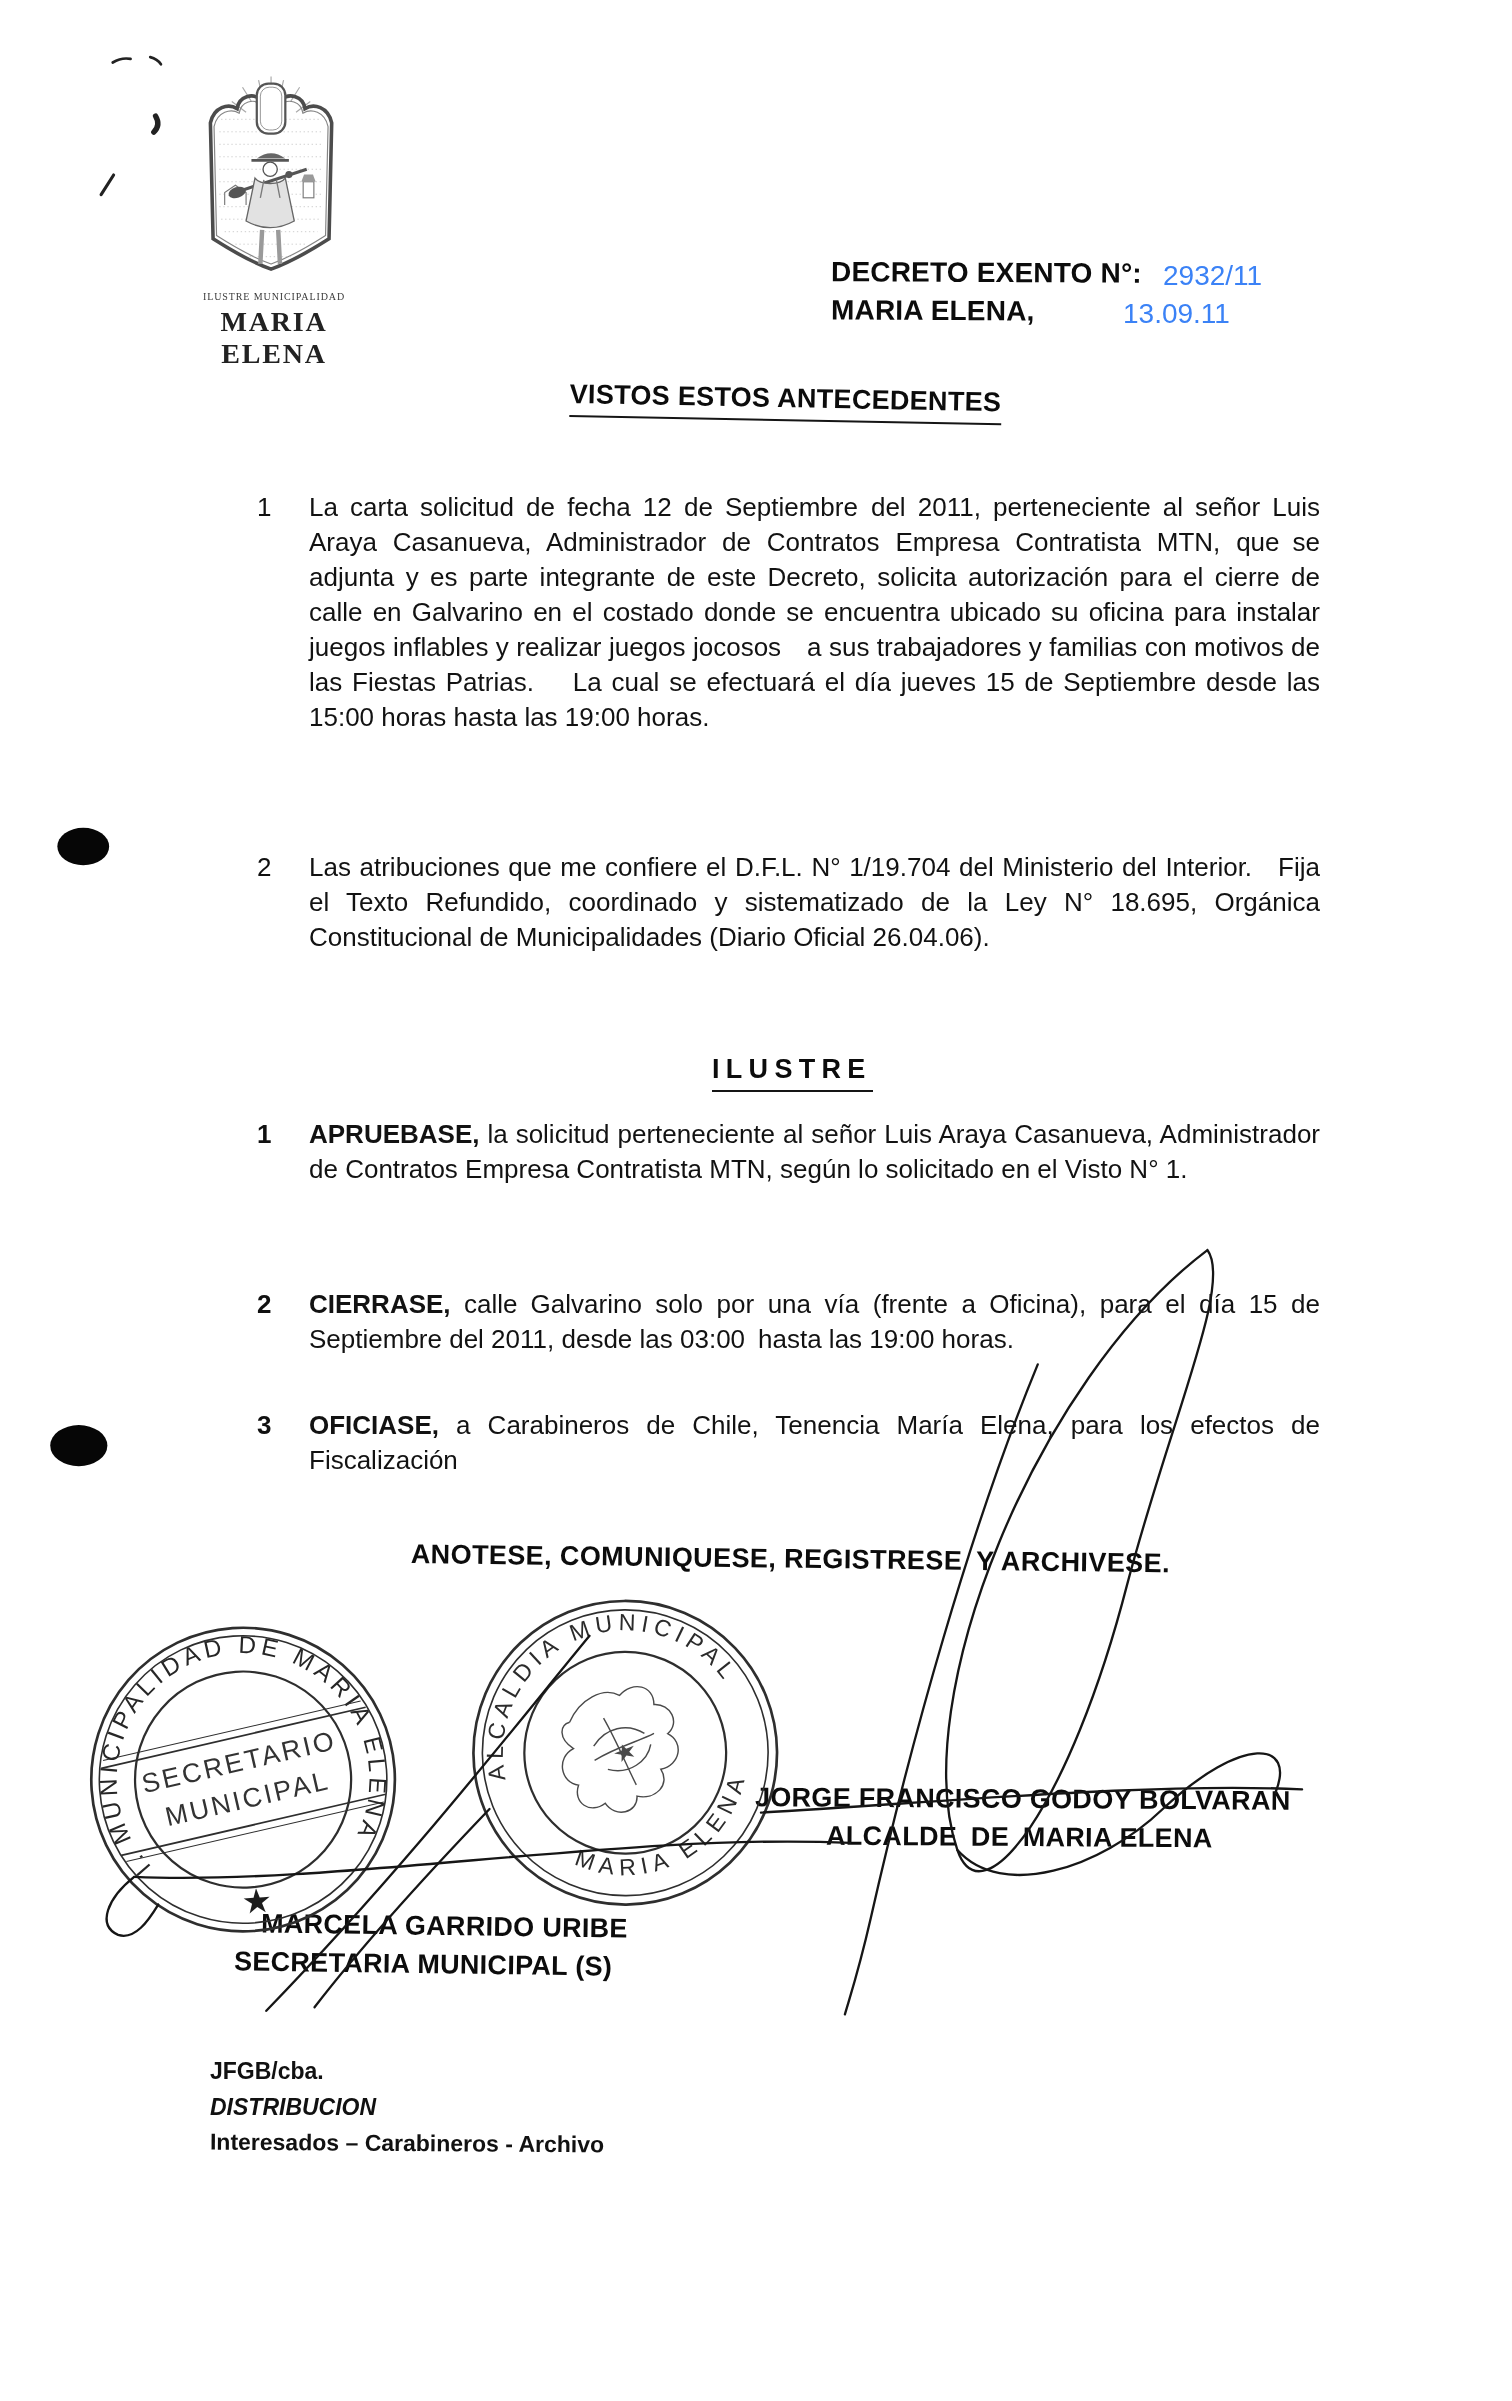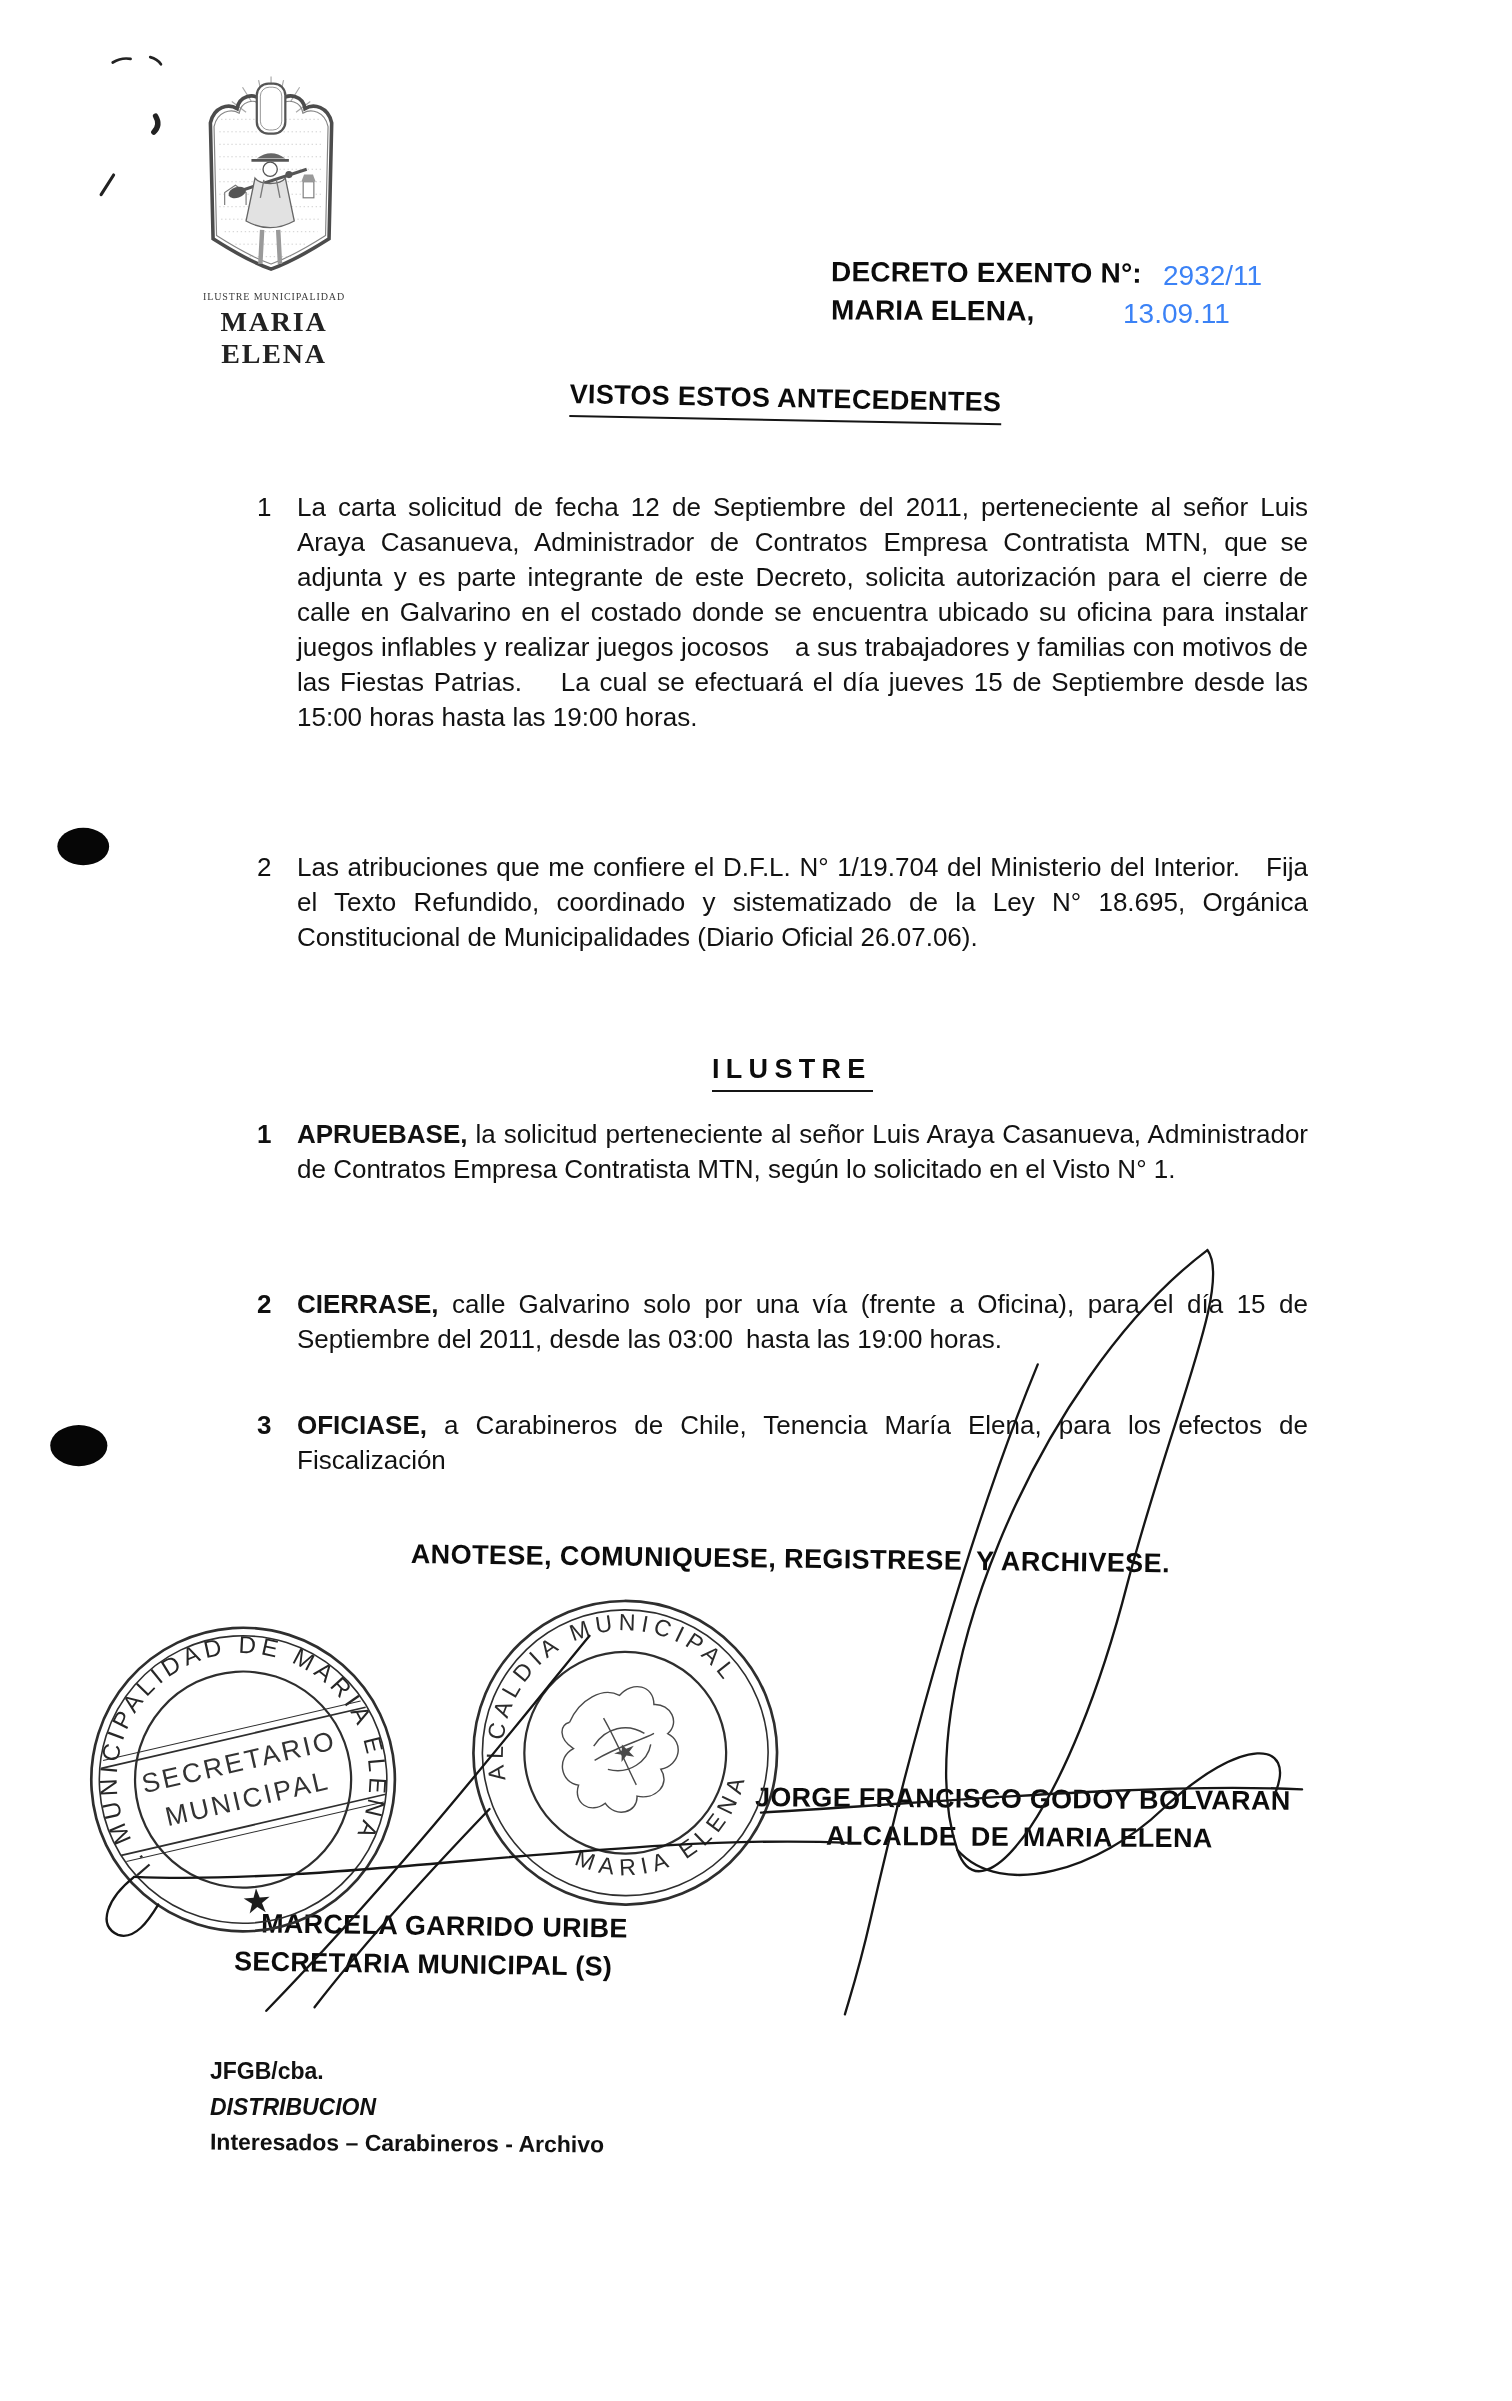--- a/index.html
+++ b/index.html
@@ -13,21 +13,21 @@
   .logo-line1{font-family:"Liberation Serif","DejaVu Serif",serif;font-size:10px;letter-spacing:0.9px;color:#3a3a3a;text-align:center;width:170px;}
   .logo-line2{font-family:"Liberation Serif","DejaVu Serif",serif;font-size:28px;font-weight:bold;letter-spacing:1.8px;color:#222;text-align:center;width:170px;}
   
   .hlabel{font-size:28px;font-weight:bold;letter-spacing:0.2px;color:#0c0c0c;}
   .hval{font-size:28px;color:#3b82f6;}
   
   .sec-title{font-size:27px;font-weight:bold;color:#0c0c0c;border-bottom:2.7px solid #151515;padding-bottom:4.5px;}
   
   .item{width:1054px;}
   .num{position:absolute;left:0;top:0;font-size:26px;line-height:35px;}
-  .ptext{margin-left:40px;width:1011px;font-size:26px;line-height:35px;text-align:justify;color:#121212;}
+  .ptext{margin-left:52px;width:1011px;font-size:26px;line-height:35px;text-align:justify;color:#121212;}
   .closing{font-size:27px;font-weight:bold;letter-spacing:0.4px;color:#0c0c0c;}
   .sig-name{font-size:27px;font-weight:bold;letter-spacing:0.3px;color:#0c0c0c;}
   .foot{font-size:23px;font-weight:bold;color:#111;}
   svg{display:block;}
   .overlay{pointer-events:none;}
 </style>
 </head>
 <body>
 
 <div class="page">
@@ -89,21 +89,21 @@
 
   <div class="abs sec-title" style="left:570px;top:379px;transform:rotate(1.1deg);transform-origin:left top;letter-spacing:0.3px;">VISTOS ESTOS ANTECEDENTES</div>
 
   <div class="abs item" style="left:257px;top:490px;">
     <span class="num">1</span>
     <div class="ptext">La carta solicitud de fecha 12 de Septiembre del 2011, perteneciente al señor Luis Araya Casanueva, Administrador de Contratos Empresa Contratista MTN, que se adjunta y es parte integrante de este Decreto, solicita autorización para el cierre de calle en Galvarino en el costado donde se encuentra ubicado su oficina para instalar juegos inflables y realizar juegos jocosos  a sus trabajadores y familias con motivos de las Fiestas Patrias.   La cual se efectuará el día jueves 15 de Septiembre desde las 15:00 horas hasta las 19:00 horas.</div>
   </div>
 
   <div class="abs item" style="left:257px;top:850px;">
     <span class="num">2</span>
-    <div class="ptext">Las atribuciones que me confiere el D.F.L. N° 1/19.704 del Ministerio del Interior.  Fija el Texto Refundido, coordinado y sistematizado de la Ley N° 18.695, Orgánica Constitucional de Municipalidades (Diario Oficial 26.07.06).</div>
+    <div class="ptext">Las atribuciones que me confiere el D.F.L. N° 1/19.704 del Ministerio del Interior.  Fija el Texto Refundido, coordinado y sistematizado de la Ley N° 18.695, Orgánica Constitucional de Municipalidades (Diario Oficial 26.04.06).</div>
   </div>
 
   <div class="abs sec-title" style="left:712px;top:1054px;letter-spacing:6.3px;padding-right:1.8px;">ILUSTRE</div>
 
   <div class="abs item" style="left:257px;top:1117px;">
     <span class="num b">1</span>
     <div class="ptext"><span class="b">APRUEBASE,</span><span> la solicitud perteneciente al señor Luis Araya Casanueva, Administrador de Contratos Empresa Contratista MTN, según lo solicitado en el Visto N° 1.</span></div>
   </div>
 
   <div class="abs item" style="left:257px;top:1287px;">

